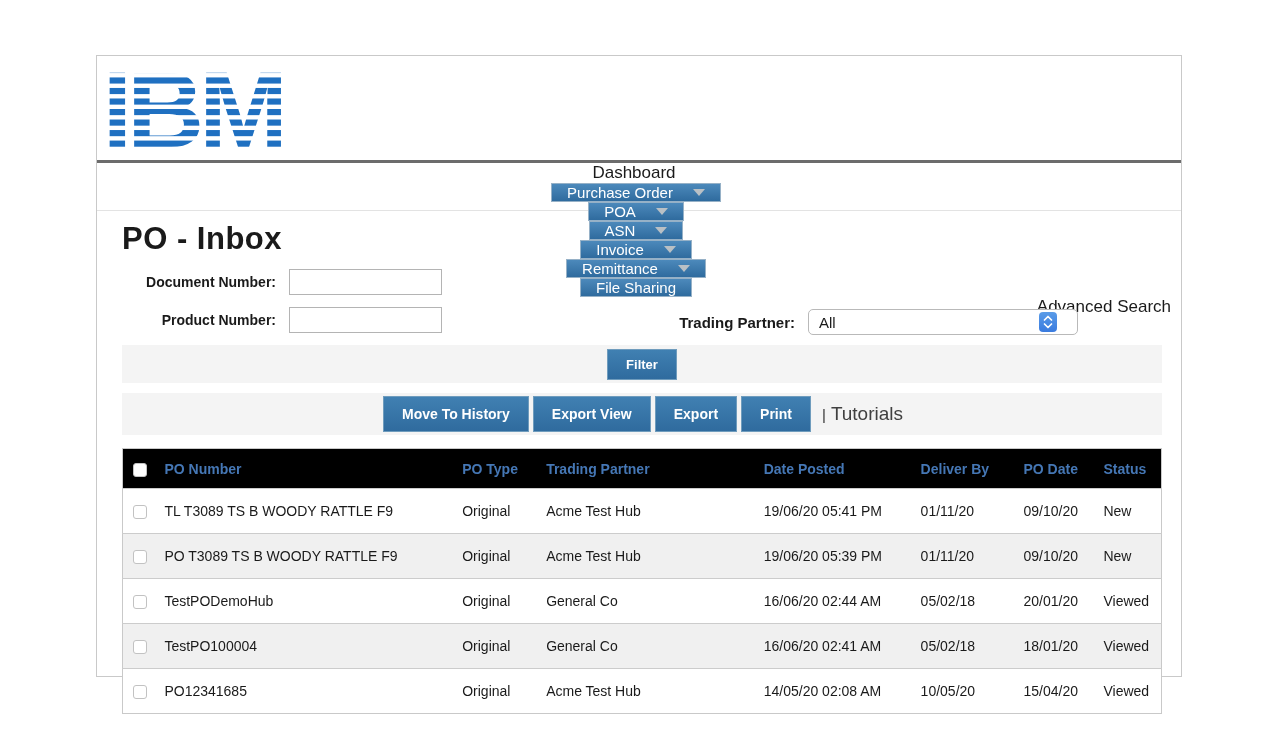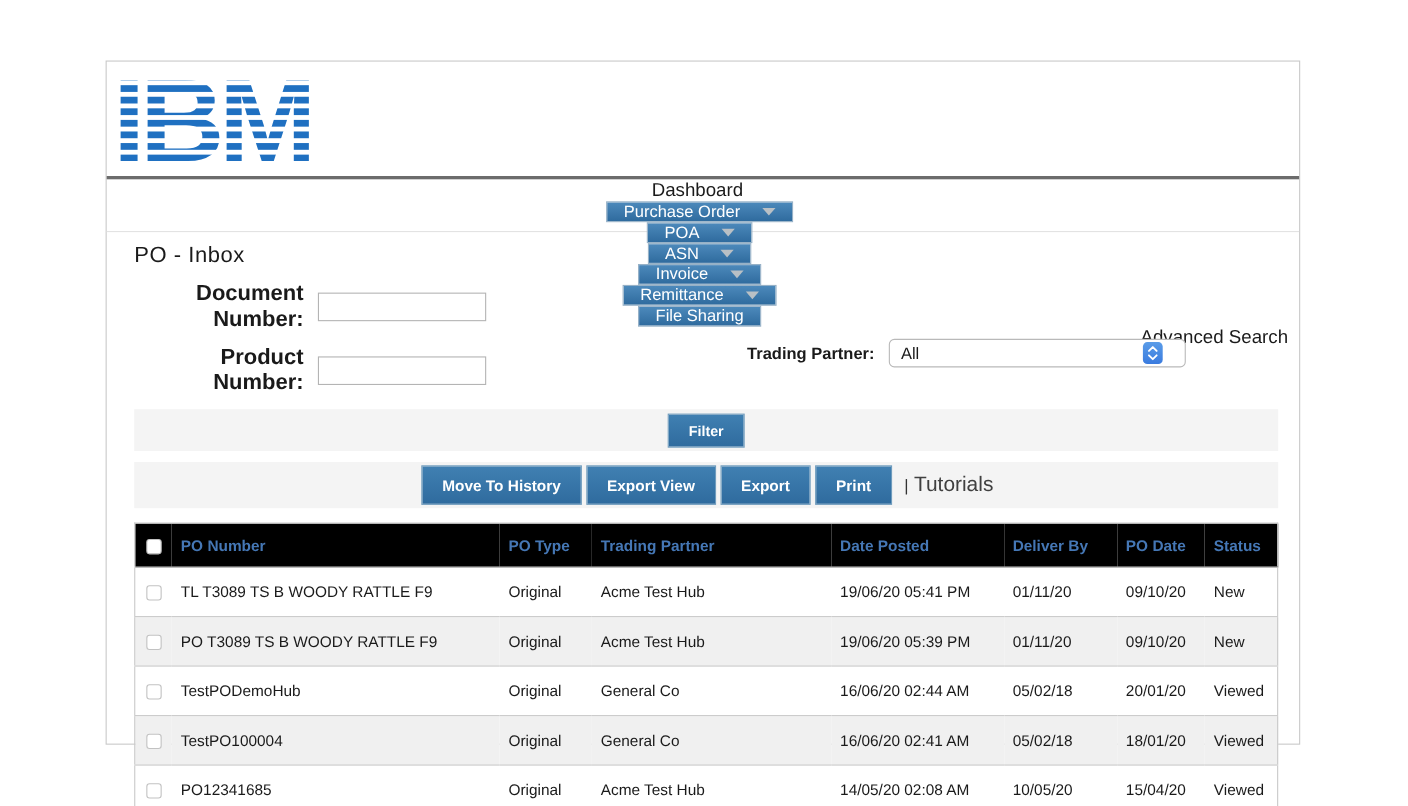--- a/index.html
+++ b/index.html
@@ -40,26 +40,26 @@
     font-family:inherit; display:flex; align-items:center; cursor:pointer;
   }
   .chev {
     margin-left:20px; width:0; height:0;
     border-left:6px solid transparent; border-right:6px solid transparent;
     border-top:7px solid #b9c0c5;
   }
   .adv-search { margin-left:auto; font-size:17px; margin-right:2px; cursor:pointer; }
   
   .content { padding:8px 21px 0 25px; }
-  .page-title { font-size:20px; font-weight:normal; margin:2px 0 12px 0; letter-spacing:0.5px; }
+  .page-title { font-size:31px; font-weight:bold; margin:2px 0 12px 0; letter-spacing:0.5px; }
   .form-area { position:relative; }
   .form-row { display:flex; align-items:center; margin-bottom:12px; }
-  .form-row label { width:154px; text-align:right; font-weight:bold; font-size:20px; margin-right:13px; }
+  .form-row label { width:154px; text-align:right; font-weight:bold; font-size:14px; margin-right:13px; }
   .text-input { width:153px; height:26px; border:1px solid #b4b4b4; font-size:14px; padding:0 6px; font-family:inherit; }
-  .tp-row { position:absolute; top:52px; right:82px; display:flex; align-items:center; }
+  .tp-row { position:absolute; top:40px; right:82px; display:flex; align-items:center; }
   .tp-row label { font-weight:bold; font-size:15px; margin-right:13px; }
   .select {
     width:270px; height:26px; border:1px solid #b9b9b9; border-radius:5px;
     display:flex; align-items:center; justify-content:space-between;
     padding:0 20px 0 10px; font-size:15px; background:#fff; cursor:pointer;
   }
   .stepper {
     width:18px; height:20px; border-radius:4px;
     background:linear-gradient(#5a9ce8,#3a7bdf);
     display:flex; align-items:center; justify-content:center;

